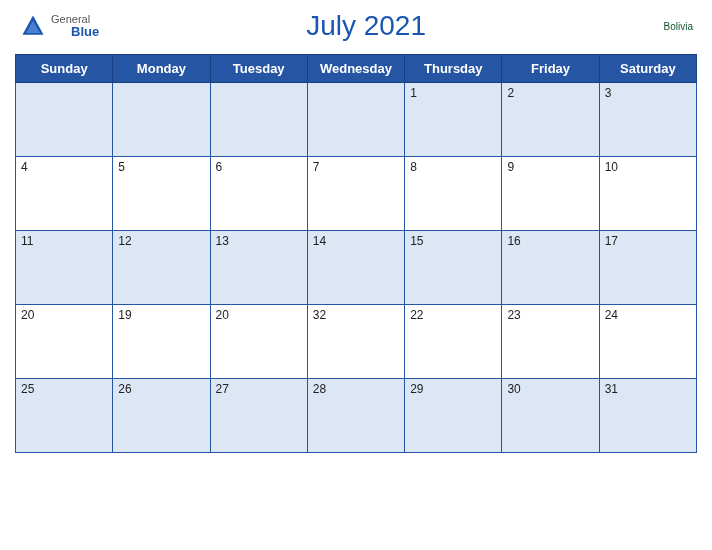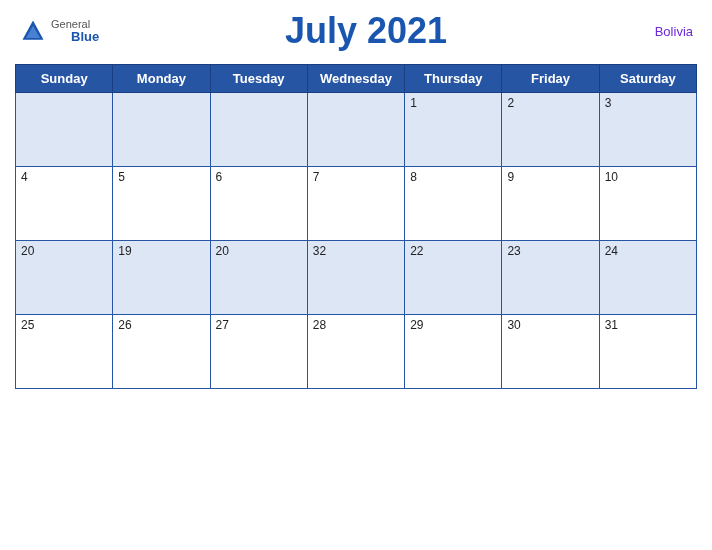--- a/index.html
+++ b/index.html
@@ -42,29 +42,29 @@
       font-size: 13px;
       color: #1a56b0;
       font-weight: bold;
       padding-left: 20px;
     }
     .logo-icon {
       width: 28px;
       height: 28px;
     }
     .title {
-      font-size: 36px;
+      font-size: 28px;
       color: #1a56b0;
-      font-weight: bold;
+      font-weight: normal;
       text-align: center;
       flex: 1;
     }
     .country {
-      font-size: 13px;
-      color: #6d28d9;
+      font-size: 10px;
+      color: #14532d;
       min-width: 60px;
       text-align: right;
     }
     .calendar {
       width: 100%;
       border-collapse: collapse;
       margin-top: 8px;
     }
     .calendar thead tr th {
       background-color: #2655a3;
@@ -144,20 +144,29 @@
         <tr>
           <td><span class="day-num">4</span></td>
           <td><span class="day-num">5</span></td>
           <td><span class="day-num">6</span></td>
           <td><span class="day-num">7</span></td>
           <td><span class="day-num">8</span></td>
           <td><span class="day-num">9</span></td>
           <td><span class="day-num">10</span></td>
         </tr>
         <tr>
+          <td><span class="day-num">11</span></td>
+          <td><span class="day-num">12</span></td>
+          <td><span class="day-num">13</span></td>
+          <td><span class="day-num">14</span></td>
+          <td><span class="day-num">15</span></td>
+          <td><span class="day-num">16</span></td>
+          <td><span class="day-num">17</span></td>
+        </tr>
+        <tr>
           <td><span class="day-num">20</span></td>
           <td><span class="day-num">19</span></td>
           <td><span class="day-num">20</span></td>
           <td><span class="day-num">32</span></td>
           <td><span class="day-num">22</span></td>
           <td><span class="day-num">23</span></td>
           <td><span class="day-num">24</span></td>
         </tr>
         <tr>
           <td><span class="day-num">25</span></td>

